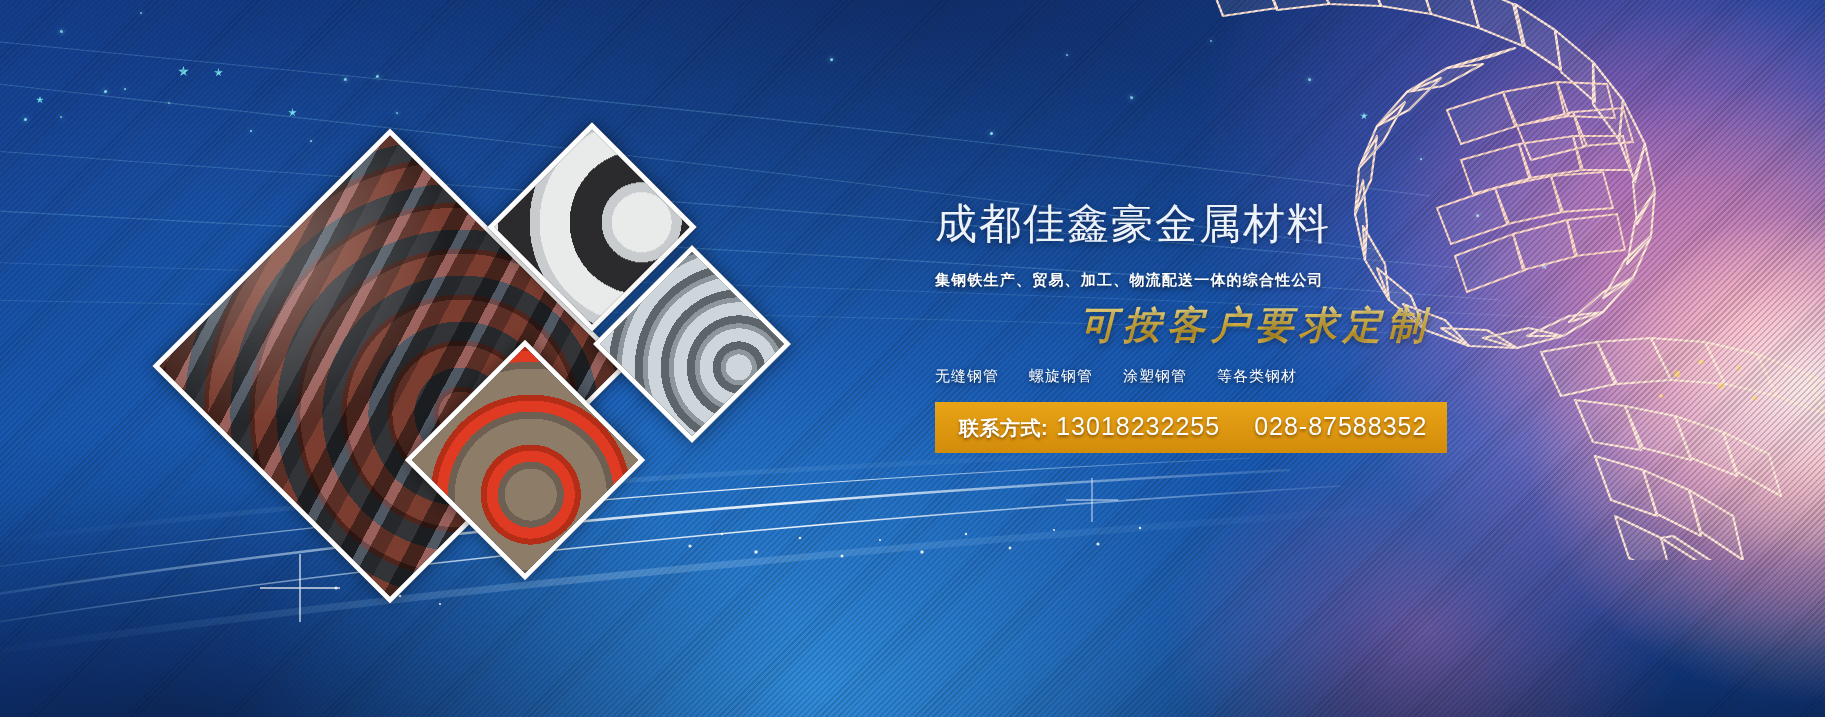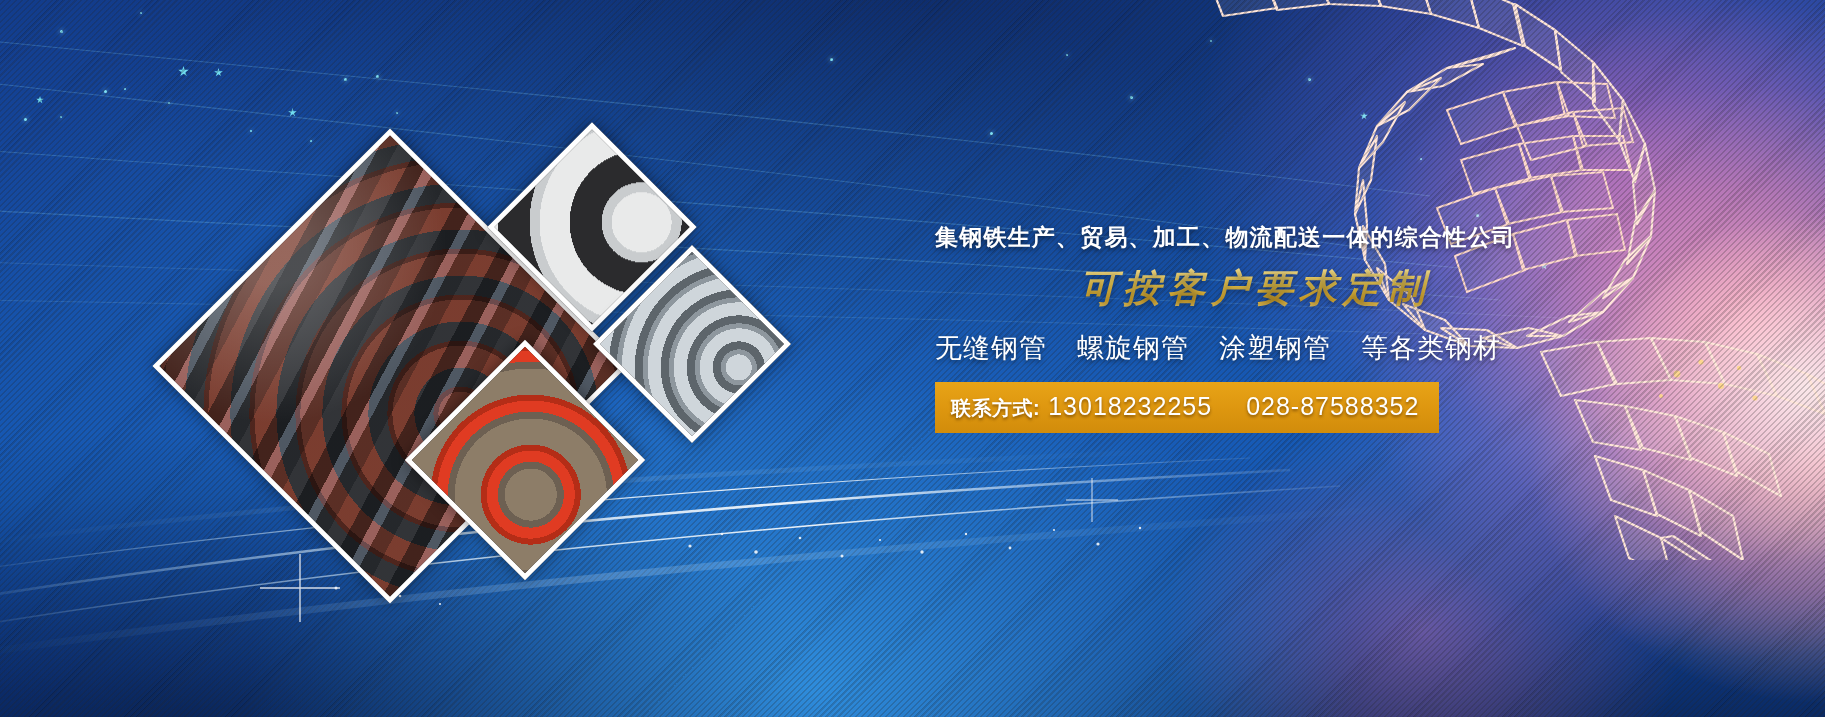--- a/index.html
+++ b/index.html
@@ -153,21 +153,21 @@
     color:#b9c2cd;
     font-weight:300;
     margin-top:2px;
     line-height:1.12;
     text-shadow:0 1px 4px rgba(0,0,0,.4);
     white-space:nowrap;
   }
   .tagline{
     margin-top:22px;
     font-family:"Liberation Serif","DejaVu Serif",serif;
-    font-size:23px;
+    font-size:15px;
     font-weight:bold;
     color:#ffffff;
     letter-spacing:1.2px;
     text-shadow:0 2px 5px rgba(0,0,0,.6);
     white-space:nowrap;
   }
   .headline-gold{
     margin-top:10px;
     font-family:"Liberation Serif","DejaVu Serif",serif;
     font-size:38px;
@@ -177,35 +177,35 @@
     background:linear-gradient(180deg,#fbe9a4 0%,#eec94f 42%,#d9a92c 72%,#f3dd8c 100%);
     -webkit-background-clip:text;
     background-clip:text;
     color:transparent;
     text-shadow:0 2px 6px rgba(0,0,0,.35);
     white-space:nowrap;
     text-align:center;
   }
   .products{
     margin-top:16px;
-    font-size:27px;
+    font-size:15px;
     color:#ffffff;
     letter-spacing:1px;
     text-shadow:0 2px 5px rgba(0,0,0,.55);
     white-space:nowrap;
   }
   .products span{margin-right:30px;}
   .products span:last-child{margin-right:0;}
 
   .contact{
     margin-top:16px;
     display:inline-block;
     background:#e09a12;
     background-image:linear-gradient(180deg,#e8a417 0%,#dd960f 55%,#d18c0b 100%);
-    padding:10px 20px 11px 16px;
+    padding:10px 20px 11px 24px;
     white-space:nowrap;
   }
   .contact .label{
     font-size:20px;color:#ffffff;font-weight:bold;letter-spacing:.5px;
     text-shadow:0 2px 3px rgba(90,50,0,.65);
   }
   .contact .num{
     font-size:25px;color:#ffffff;font-weight:400;letter-spacing:1px;
     text-shadow:0 2px 3px rgba(90,50,0,.65);
     margin-left:8px;
@@ -420,20 +420,21 @@
   <div class="diamond" style="left:622px;top:274px;width:140px;height:140px;">
     <div class="inner pipes-galv"></div>
   </div>
 
   <div class="diamond" style="left:440px;top:375px;width:170px;height:170px;">
     <div class="inner pipes-red"></div>
   </div>
 
   <div class="copy">
 
+    <div class="title-cn">成都佳鑫豪金属材料</div>
 
 
     <div class="tagline">集钢铁生产、贸易、加工、物流配送一体的综合性公司</div>
 
     <div class="headline-gold">可按客户要求定制</div>
 
     <div class="products">
       <span>无缝钢管</span><span>螺旋钢管</span><span>涂塑钢管</span><span>等各类钢材</span>
     </div>
 

